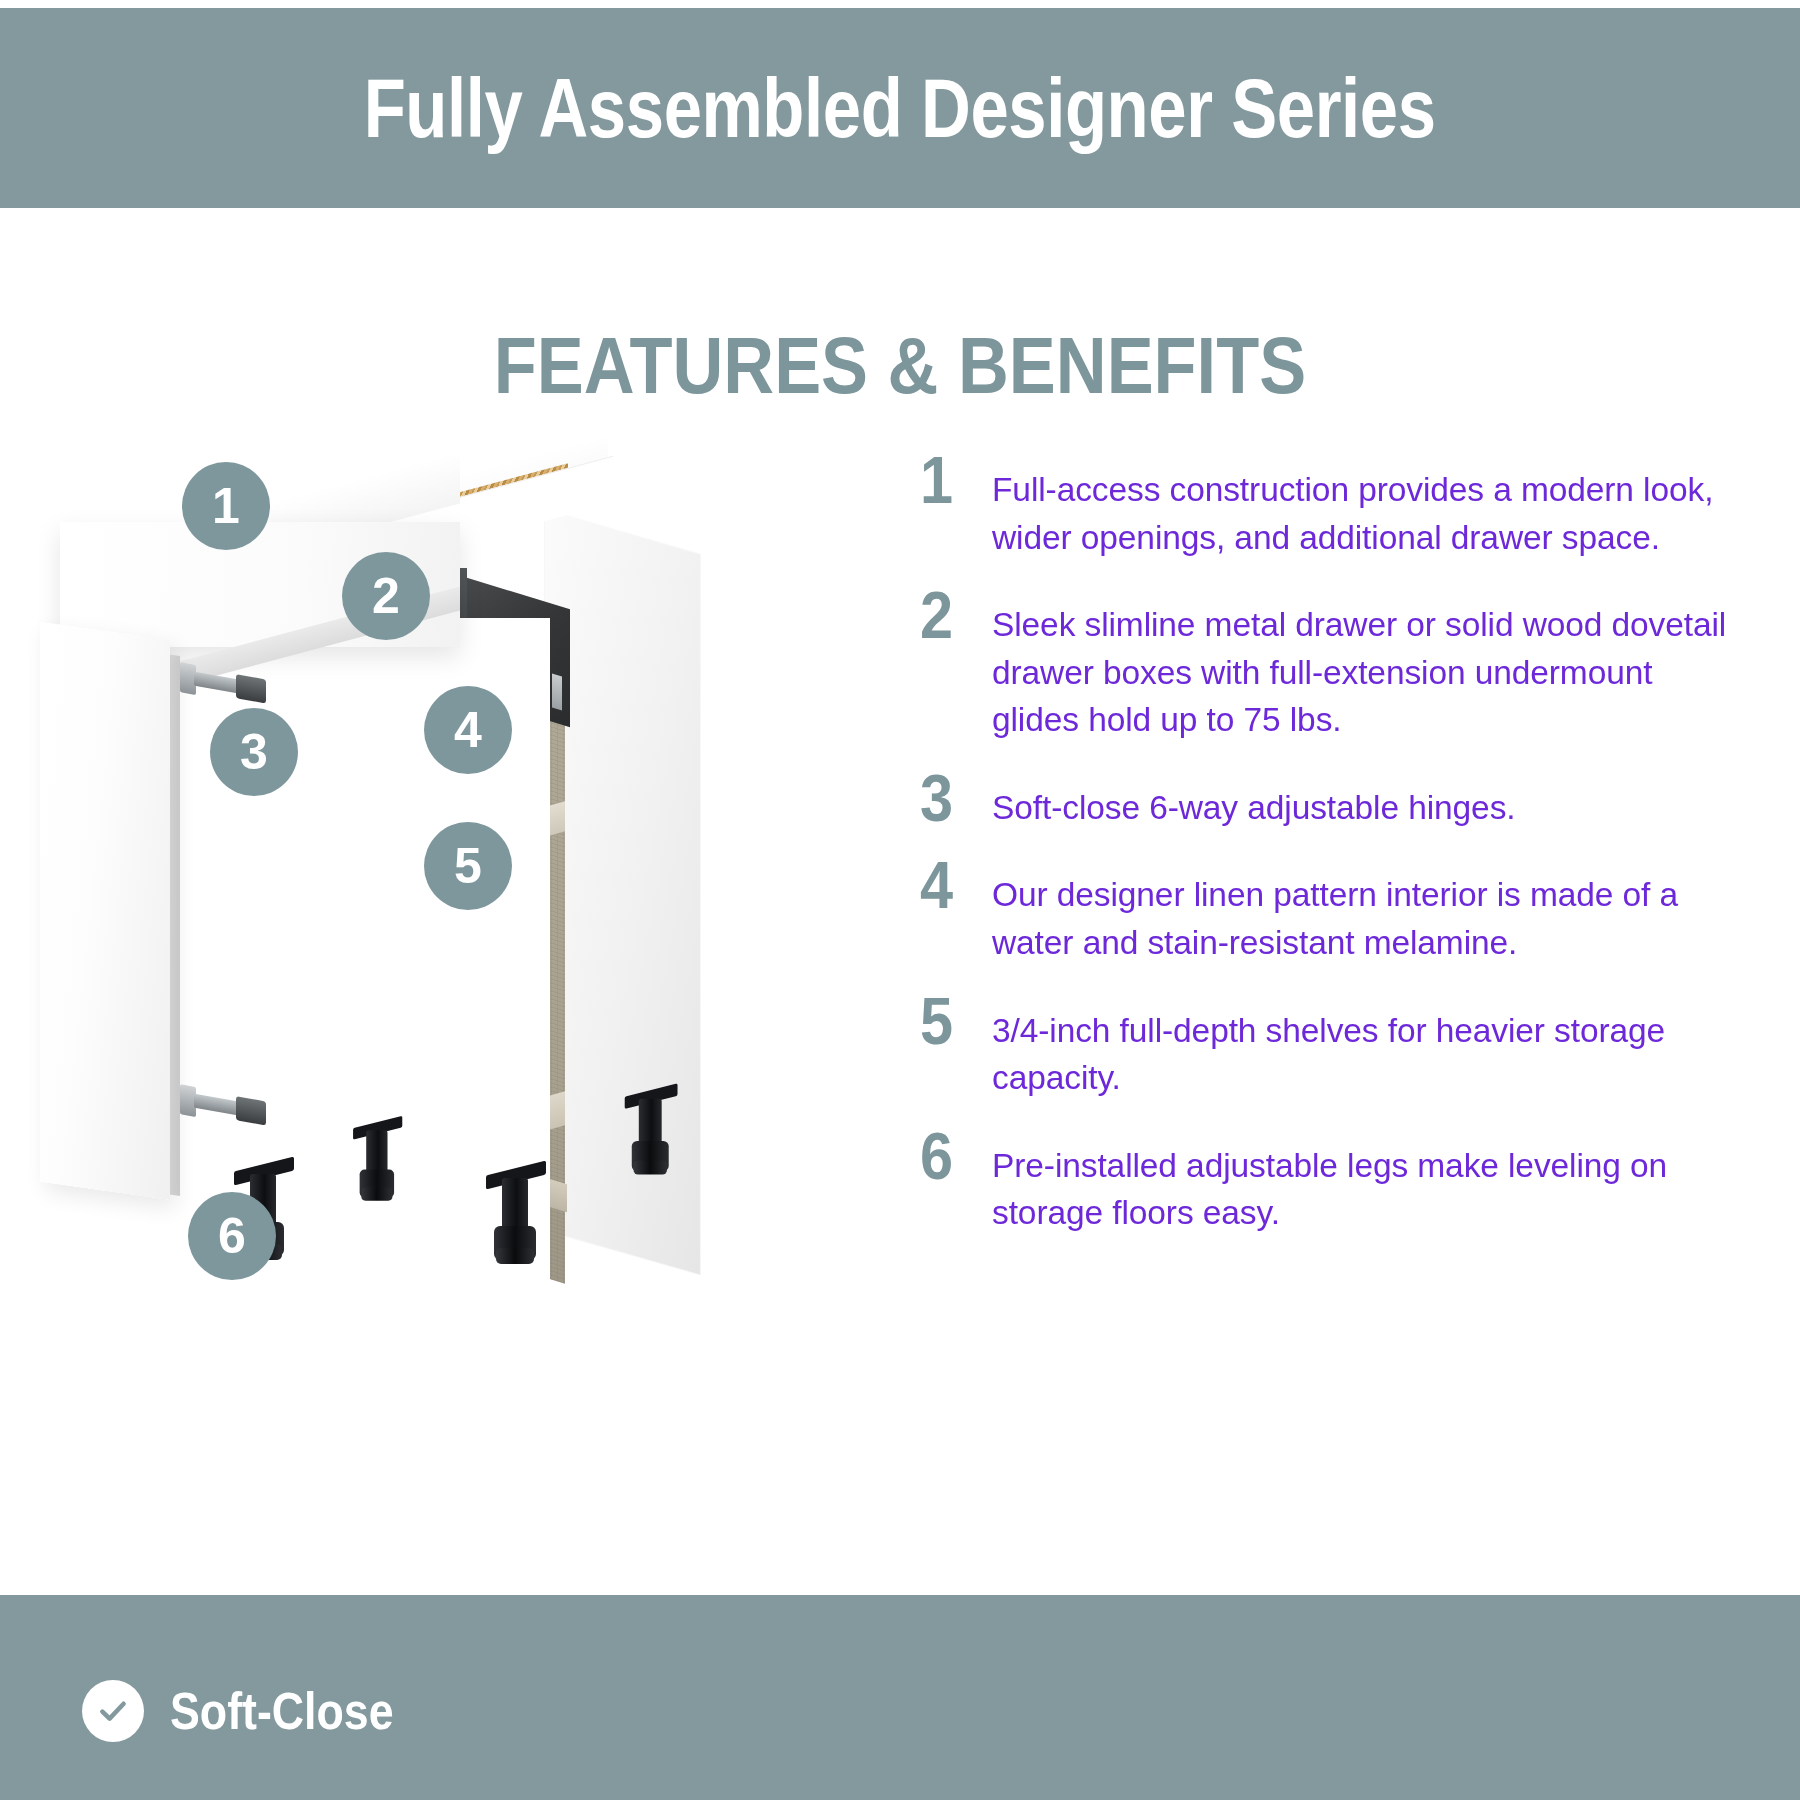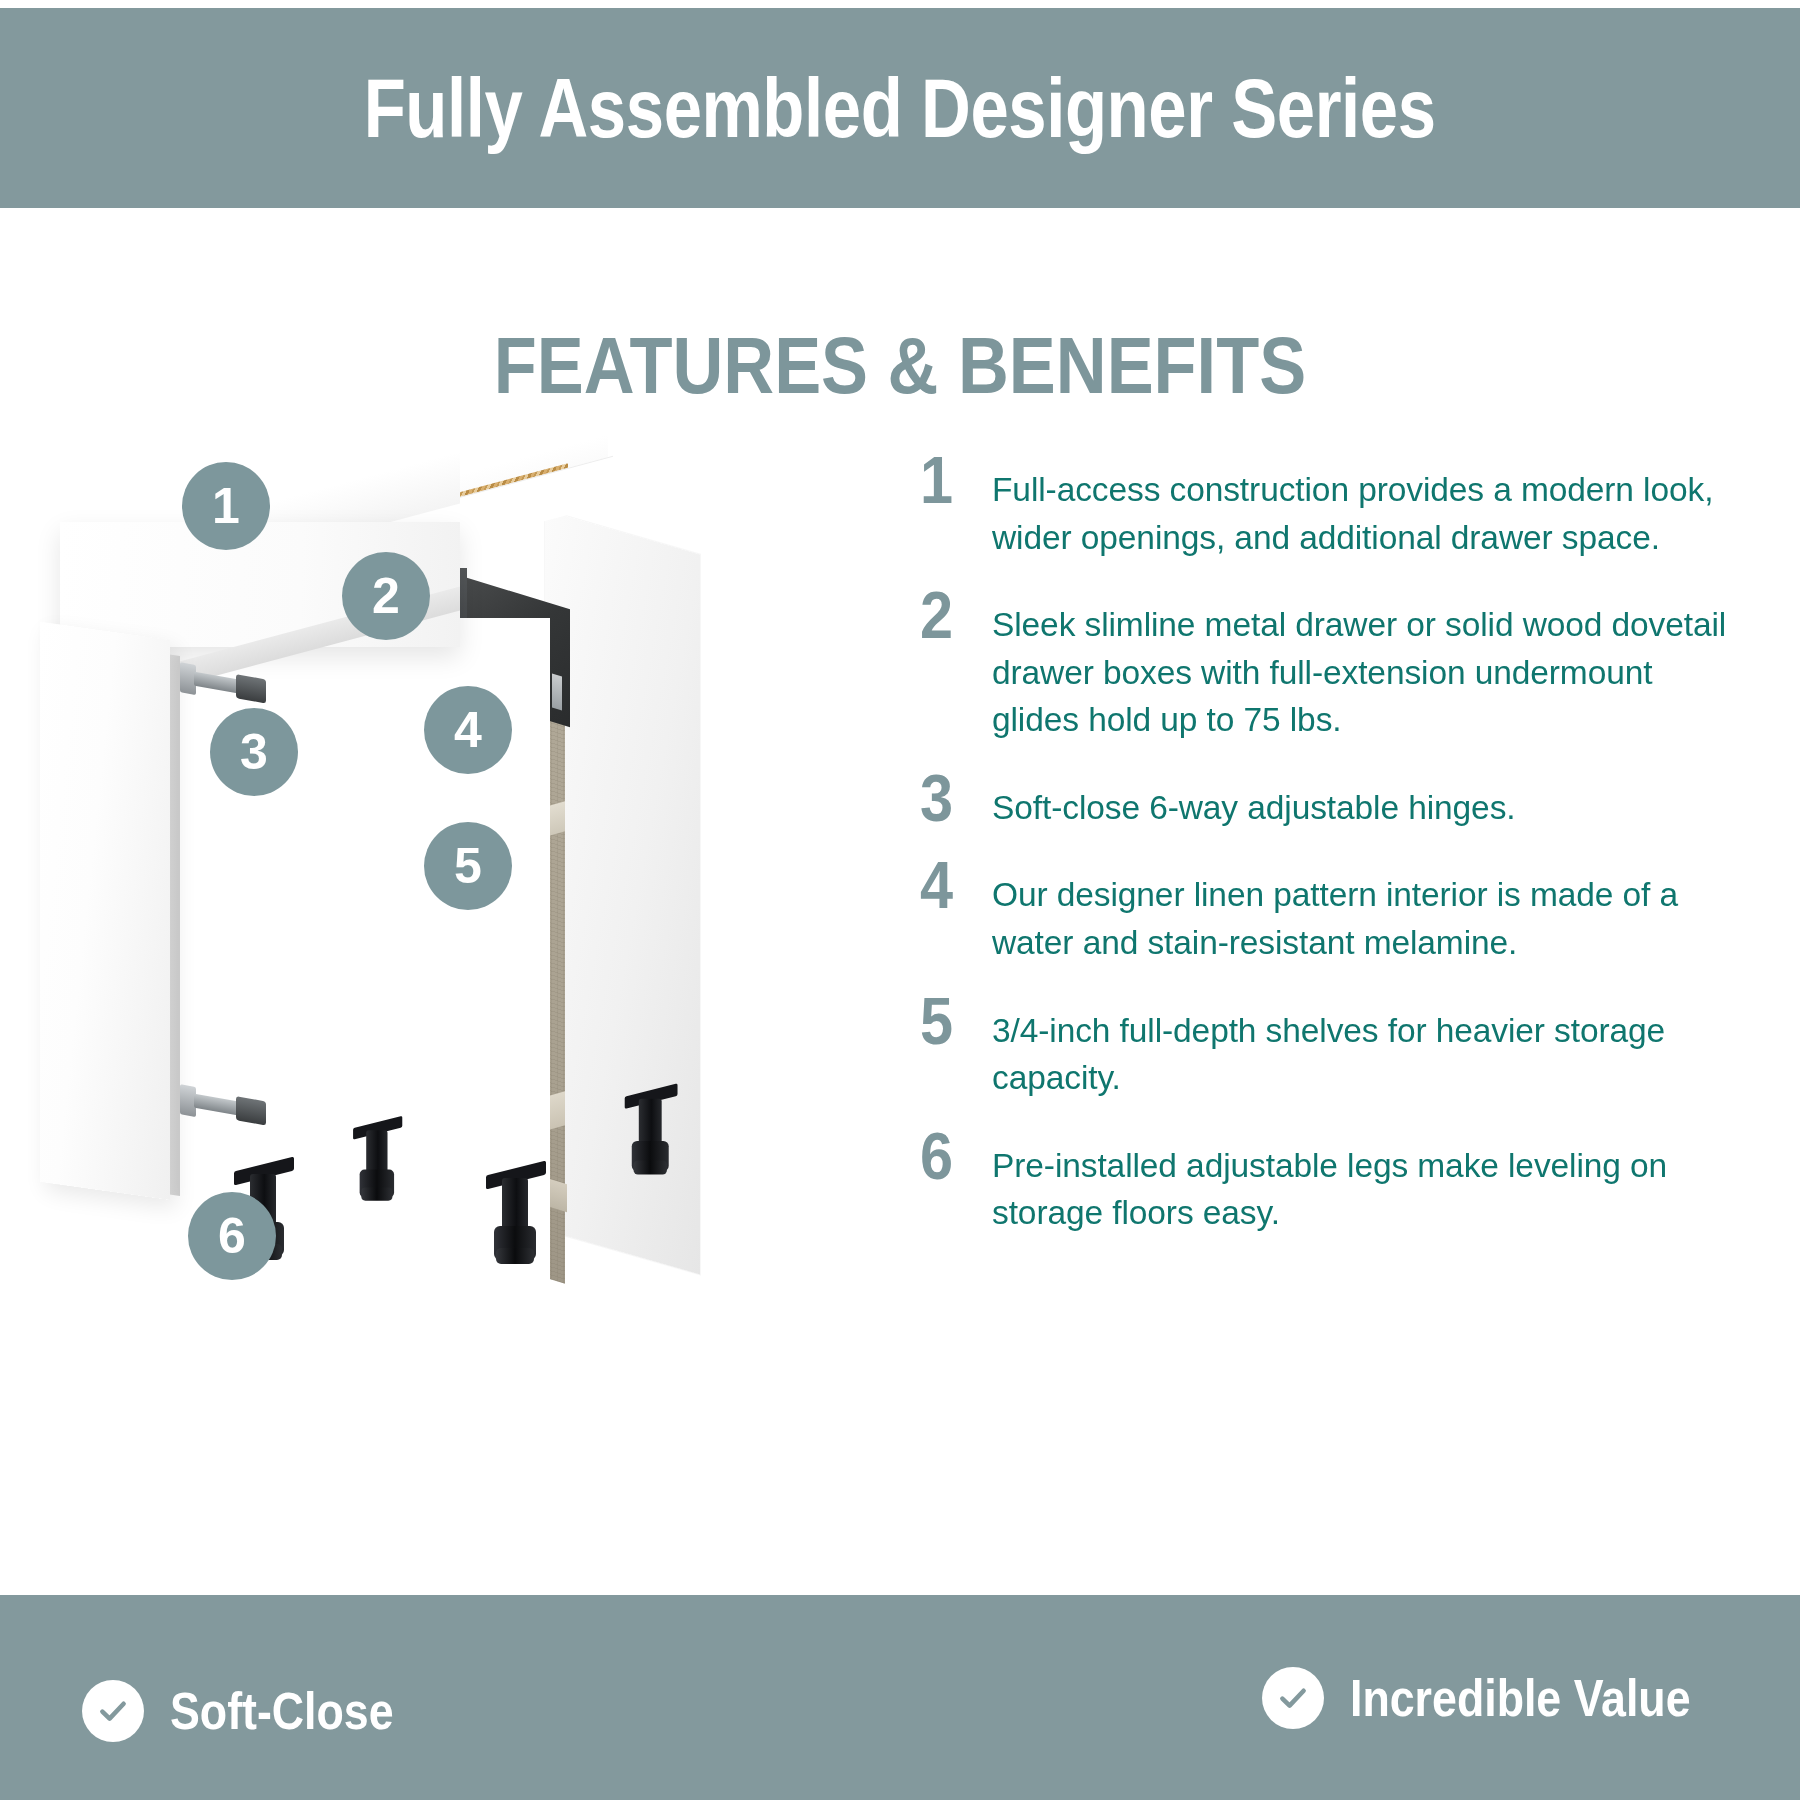--- a/index.html
+++ b/index.html
@@ -247,21 +247,21 @@
     font-family:"Liberation Sans Narrow","Liberation Sans",sans-serif;
     font-weight:bold;
     font-size:66px;
     line-height:0.92;
     text-align:left;
     transform:scaleX(0.9);
     transform-origin:left top;
   }
   .feature-text{
     flex:1 1 auto;
-    color:#0f766e;
+    color:#6d28d9;
     font-family:"Liberation Sans",sans-serif;
     font-weight:300;
     font-size:33.5px;
     line-height:1.42;
     letter-spacing:-0.1px;
     padding-top:16px;
   }
 
   
   .footer{
@@ -419,22 +419,14 @@
   <div class="foot-item foot-1">
     <span class="check-circle">
       <svg width="34" height="34" viewBox="0 0 24 24">
         <path d="M4.5 12.4 L9.6 17.4 L19.5 6.9" fill="none" stroke="#83999d" stroke-width="3.2" stroke-linecap="round" stroke-linejoin="round"></path>
       </svg>
     </span>
     <span class="foot-label">Soft-Close</span>
   </div>
 
 
-  <div class="foot-item foot-3">
-    <span class="check-circle">
-      <svg width="34" height="34" viewBox="0 0 24 24">
-        <path d="M4.5 12.4 L9.6 17.4 L19.5 6.9" fill="none" stroke="#83999d" stroke-width="3.2" stroke-linecap="round" stroke-linejoin="round"></path>
-      </svg>
-    </span>
-    <span class="foot-label">Incredible Value</span>
-  </div>
 
 </div>
 
 </body></html>

